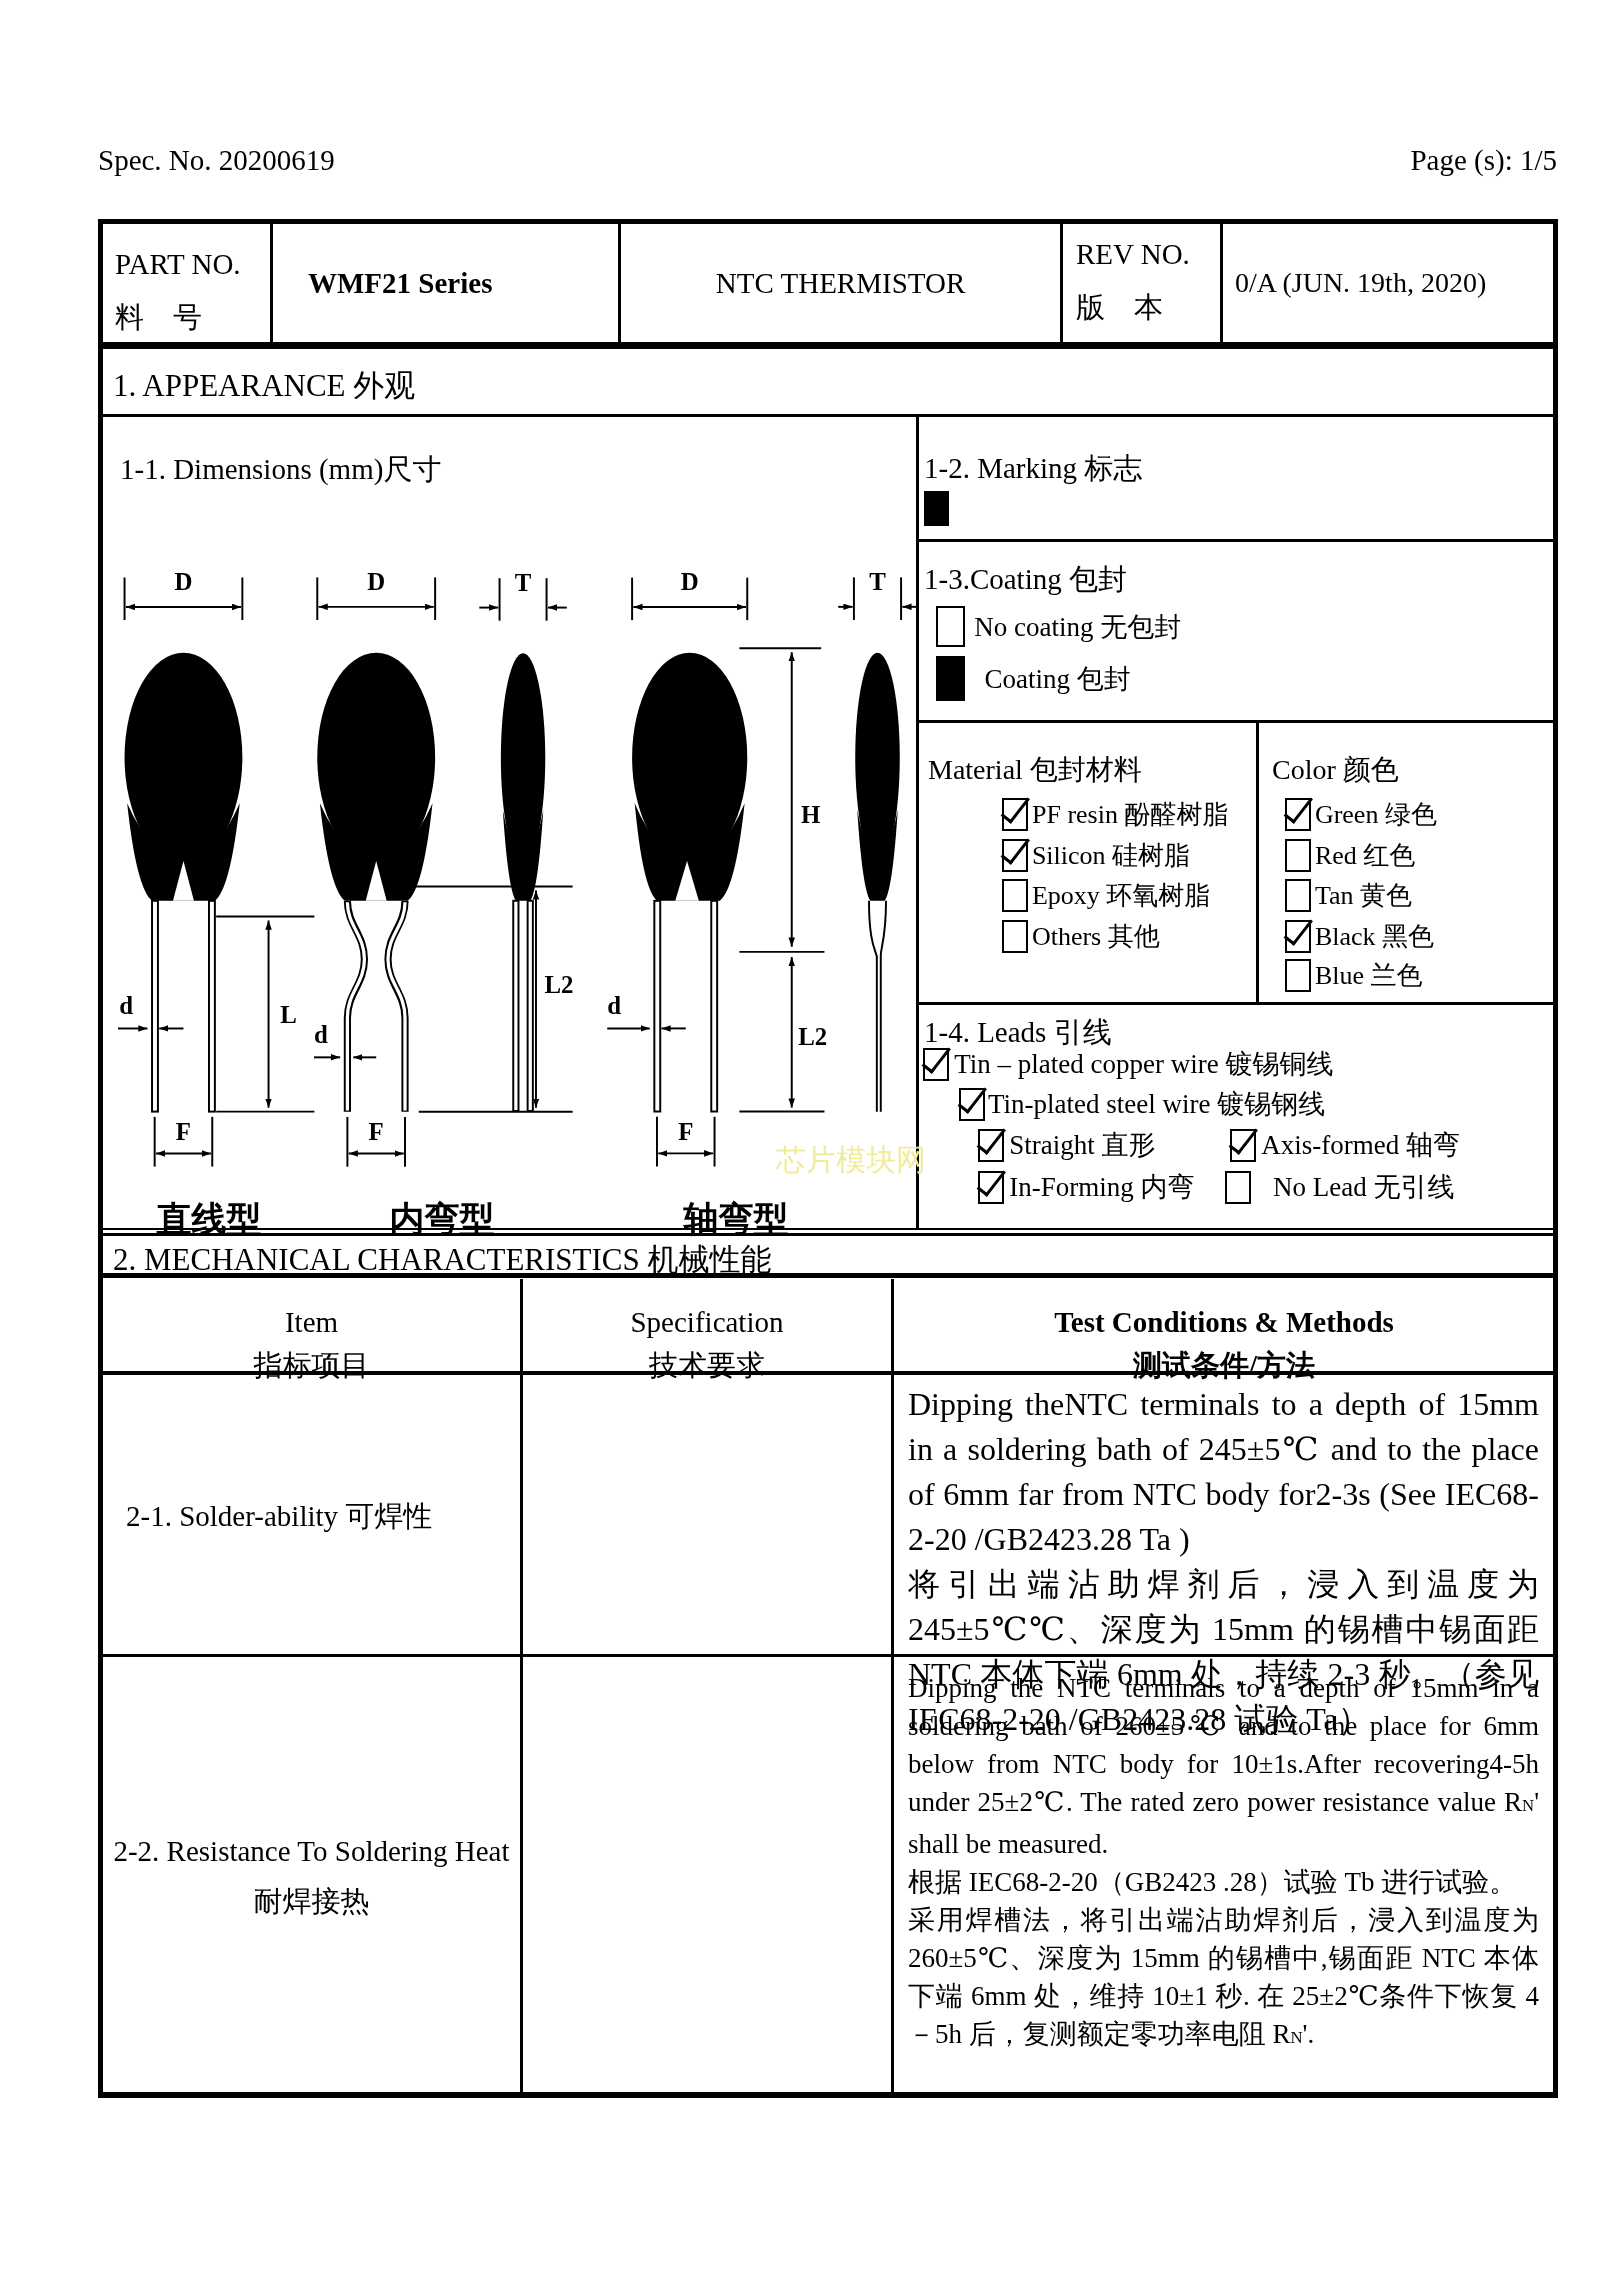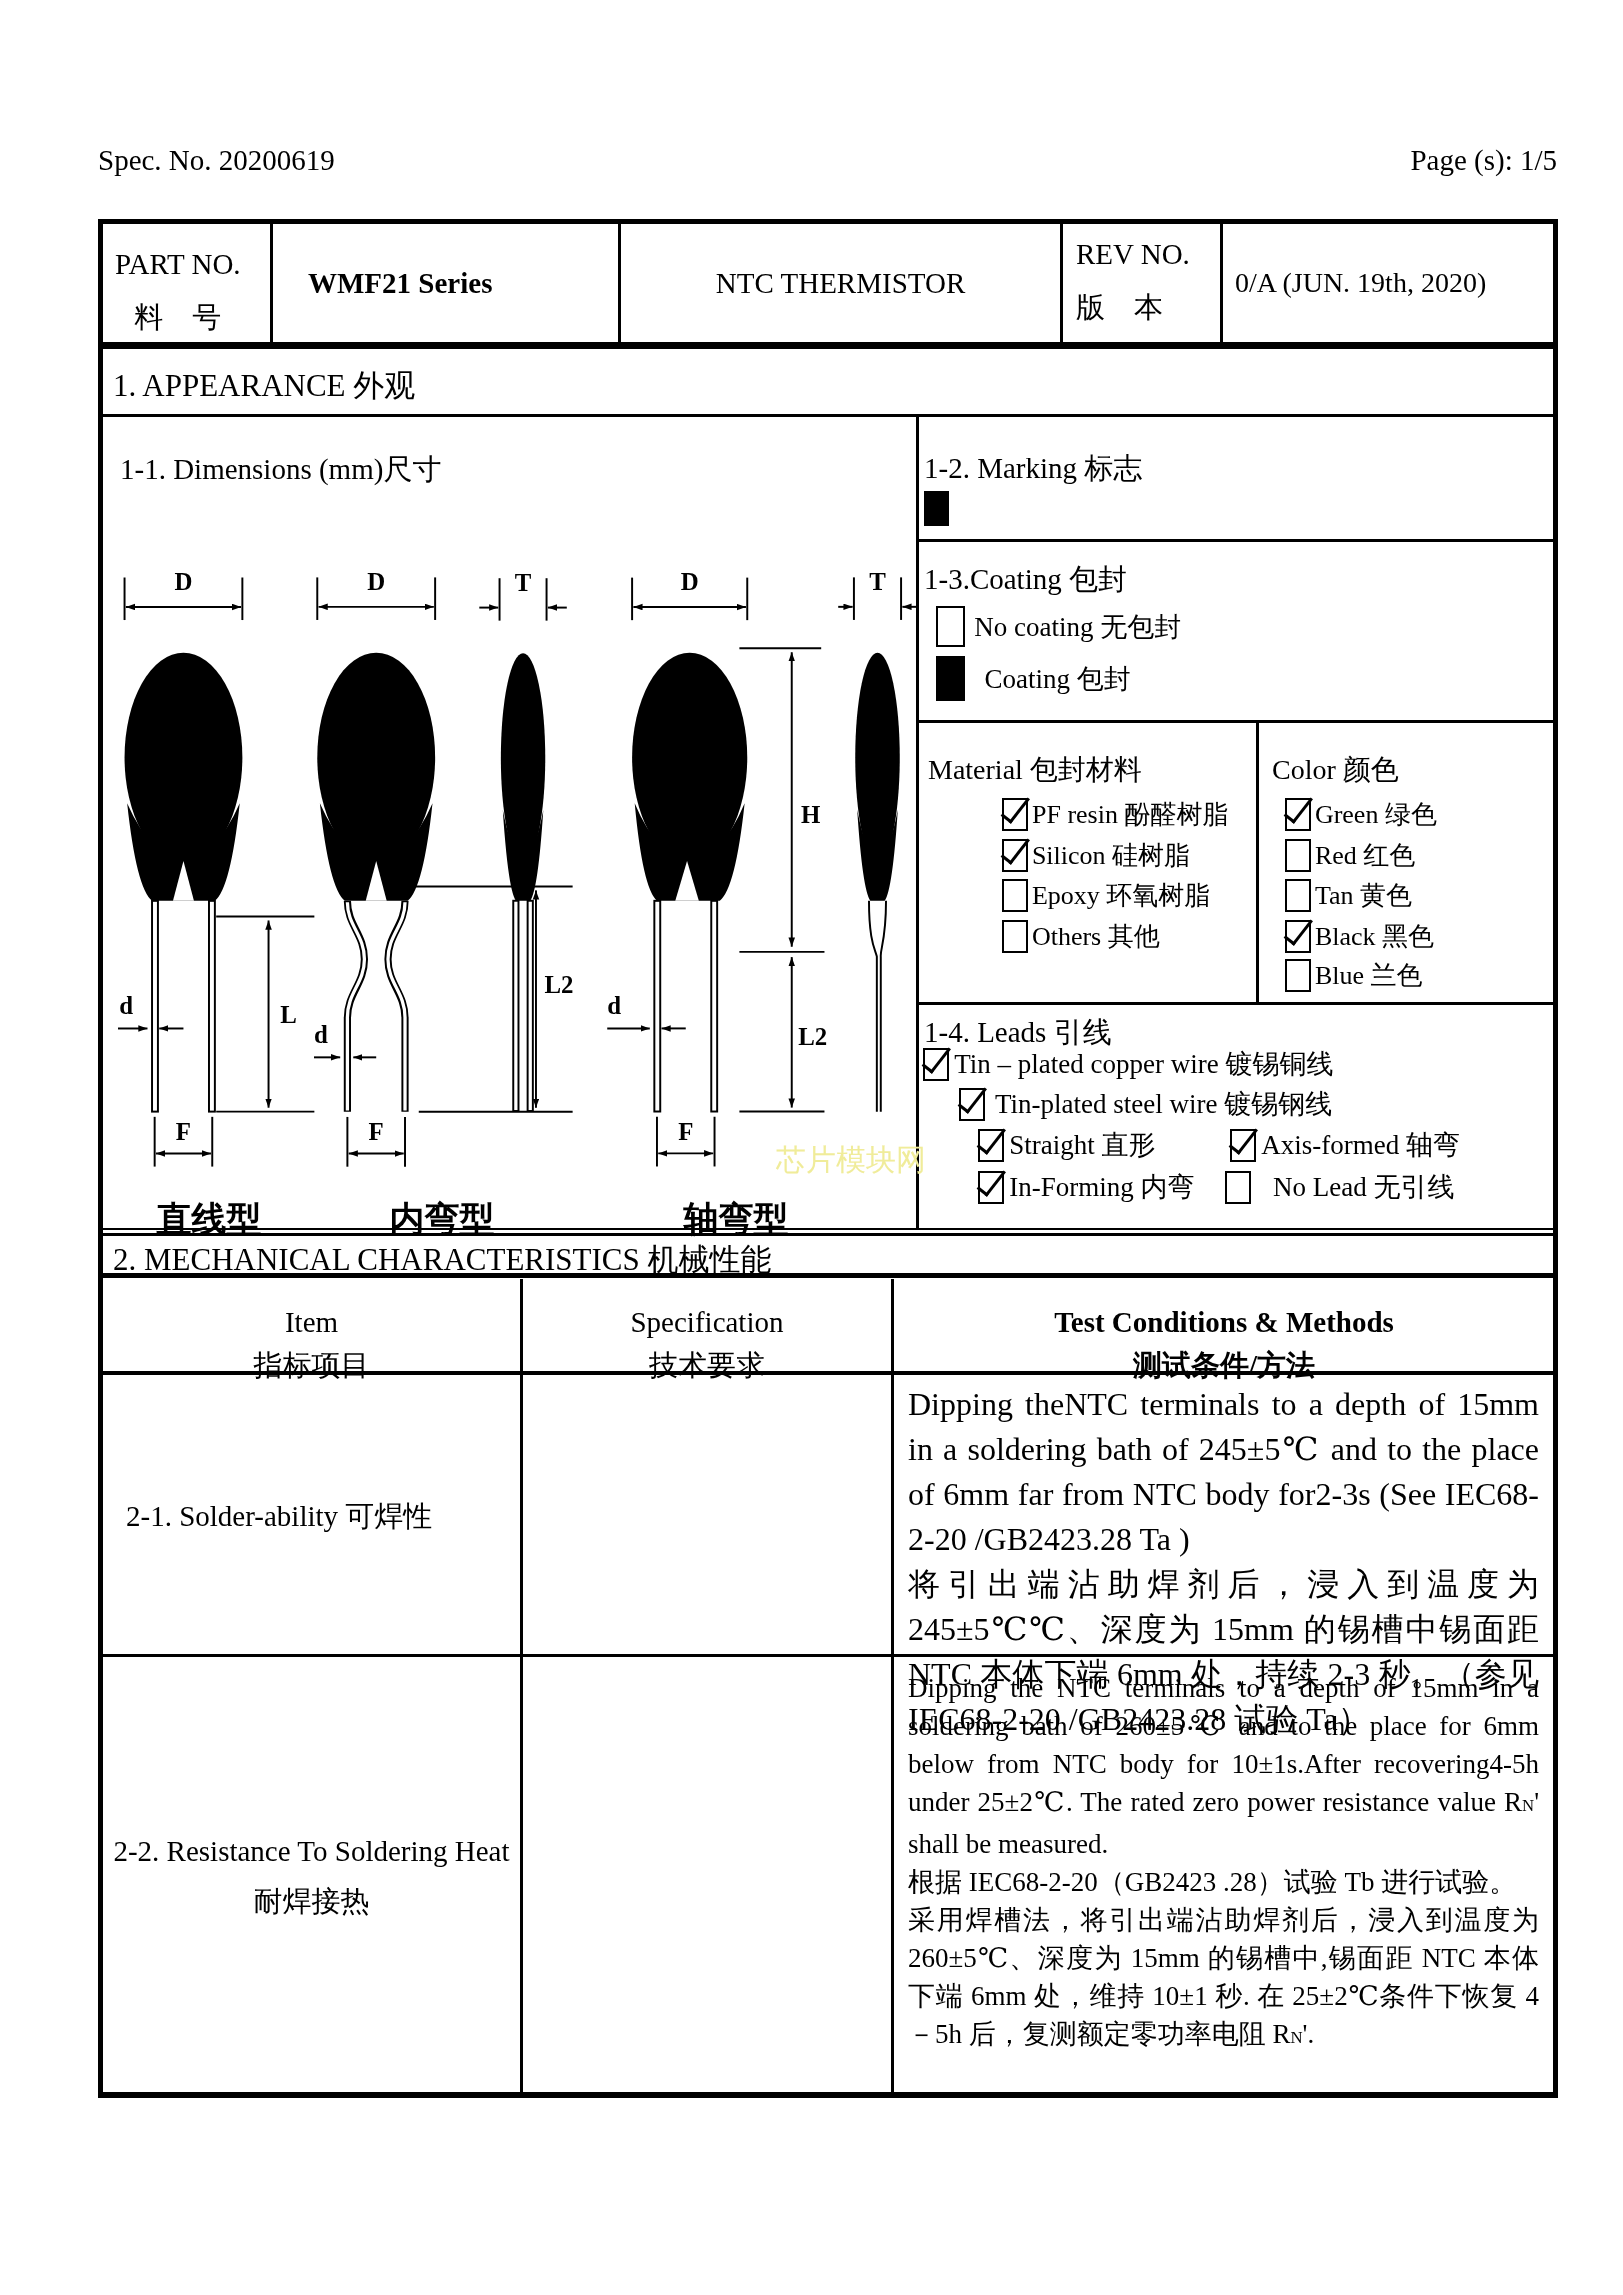--- a/index.html
+++ b/index.html
@@ -57,21 +57,21 @@
 
   <div class="gl" style="left:98px;top:1228px;width:1460px;height:2px;"></div>
   <div class="gl" style="left:98px;top:1233px;width:1460px;height:3.3px;"></div>
   <div class="gl" style="left:98px;top:1273px;width:1460px;height:5.2px;"></div>
   <div class="gl" style="left:98px;top:1371px;width:1460px;height:3.9px;"></div>
 
   <div class="gl" style="left:520px;top:1279px;width:2.6px;height:813px;"></div>
   <div class="gl" style="left:891px;top:1279px;width:2.6px;height:813px;"></div>
   <div class="gl" style="left:98px;top:1654px;width:1460px;height:2.6px;"></div>
 
-  <div class="abs vc t44" style="left:115px;top:224px;height:138px;gap:17px;text-align:center;">
+  <div class="abs vc t44" style="left:115px;top:224px;height:138px;gap:17px;">
     <div>PART NO.</div>
     <div>料　号</div>
   </div>
   <div class="abs vc t44 bold" style="left:308px;top:224px;height:118px;">WMF21 Series</div>
   <div class="abs vc t44 center" style="left:621px;top:224px;width:439px;height:118px;">NTC THERMISTOR</div>
   <div class="abs vc t44" style="left:1076px;top:224px;height:118px;gap:17px;">
     <div>REV NO.</div>
     <div>版　本</div>
   </div>
   <div class="abs vc" style="left:1235px;top:224px;height:118px;font-size:28px;">0/A (JUN. 19th, 2020)</div>
@@ -260,21 +260,21 @@
   <div class="cbrow" style="left:1285px;top:958px;gap:3.9px;font-size:26px;">
     <span class="cb unchecked"></span>
     <span>Blue  兰色</span>
   </div>
 
   <div class="abs t44" style="left:924px;top:1013px;">1-4. Leads 引线</div>
   <div class="cbrow" style="left:923px;top:1046px;gap:5.2px;">
     <span class="cb checked"></span>
     <span>Tin – plated copper wire  镀锡铜线</span>
   </div>
-  <div class="cbrow" style="left:923px;top:1086px;gap:10px;padding-left:36px;">
+  <div class="cbrow" style="left:923px;top:1086px;gap:3px;padding-left:36px;">
     <span class="cb checked"></span>
     <span>Tin-plated steel wire 镀锡钢线</span>
   </div>
   <div class="cbrow" style="left:978px;top:1127px;gap:5.2px;">
     <span class="cb checked"></span>
     <span>Straight  直形</span>
   </div>
   <div class="cbrow" style="left:1230px;top:1127px;gap:5.2px;">
     <span class="cb checked"></span>
     <span>Axis-formed  轴弯</span>

